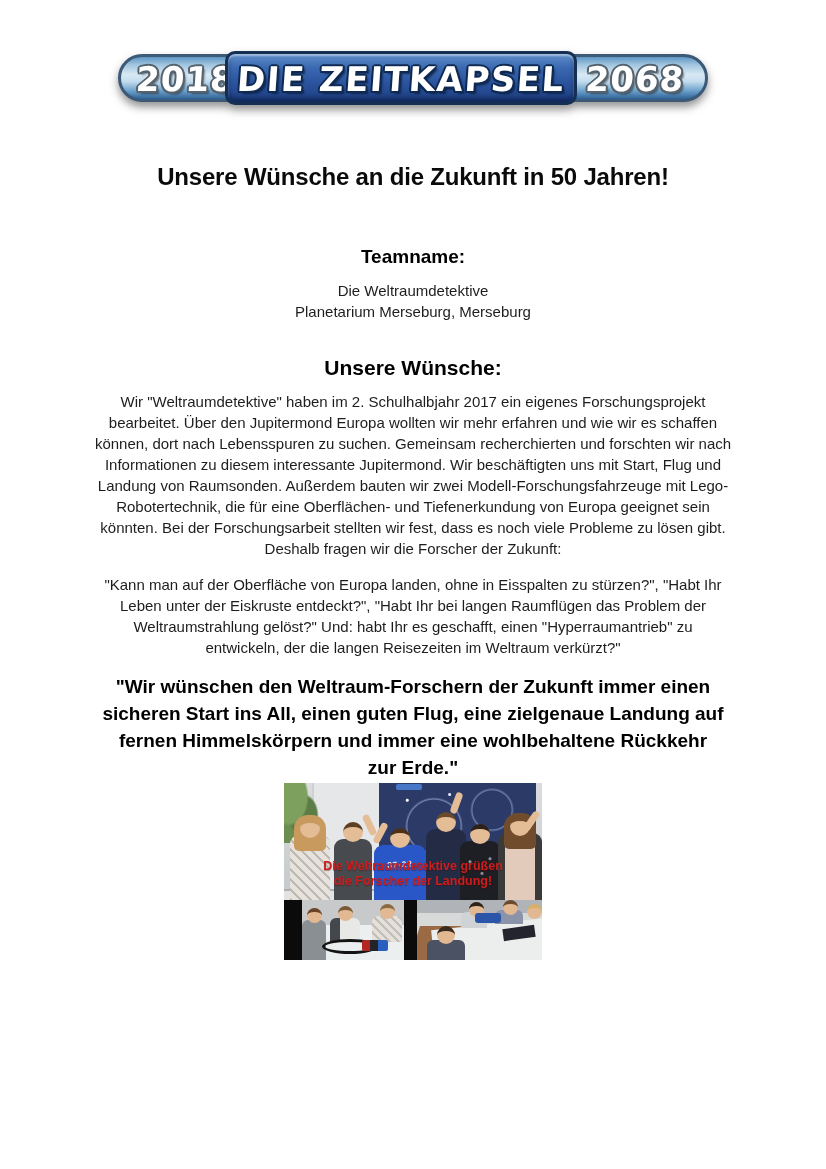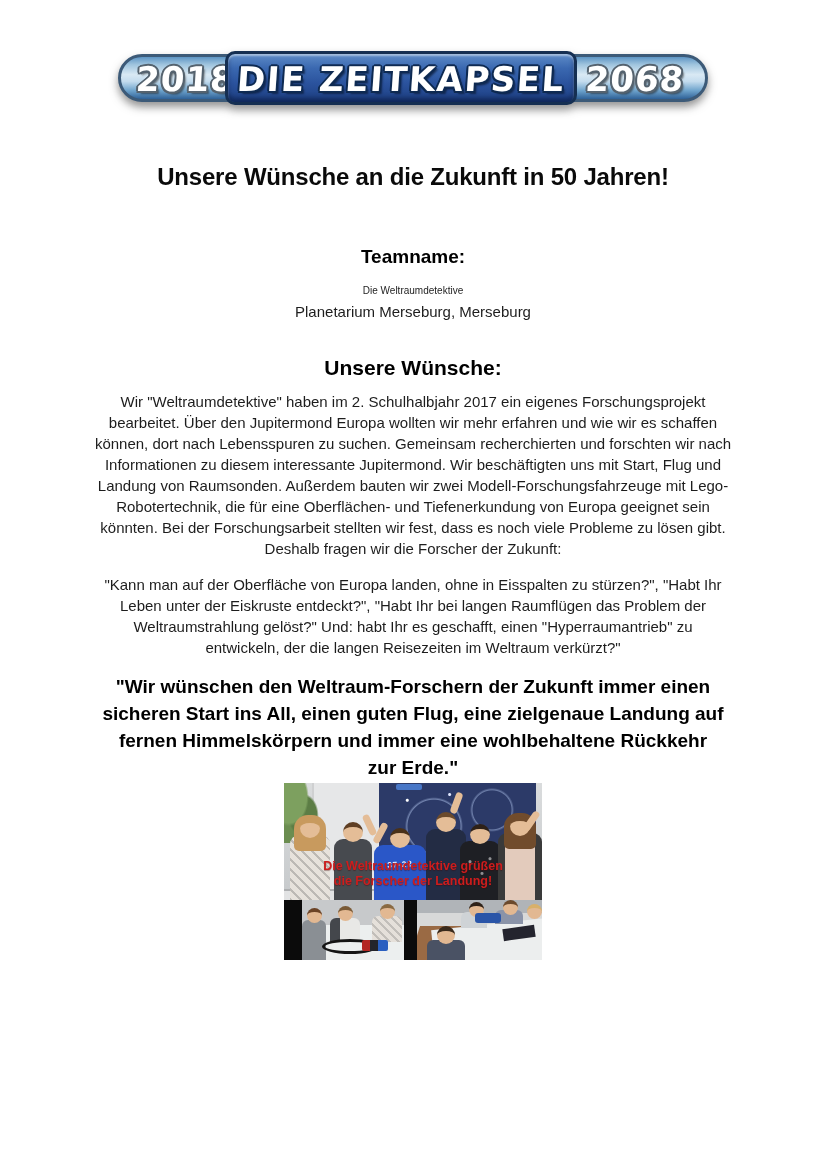--- a/index.html
+++ b/index.html
@@ -29,21 +29,21 @@
   .bar-text{display:block;width:100%;line-height:50px;text-align:center;
        font-family:"DejaVu Sans",sans-serif;font-weight:bold;font-size:34px;color:#fff;
        letter-spacing:1.5px;transform:skewX(-4deg);
        text-shadow:2px 0 0 #0e2a52,-2px 0 0 #0e2a52,0 2px 0 #0e2a52,0 -2px 0 #0e2a52,
                    1.5px 1.5px 0 #0e2a52,-1.5px 1.5px 0 #0e2a52,1.5px -1.5px 0 #0e2a52,-1.5px -1.5px 0 #0e2a52,
                    3px 3px 2px rgba(5,15,35,.6);}
 
   
   .doc-title{margin-top:57px;font-size:24px;line-height:29px;font-weight:bold;color:#0a0a0a;letter-spacing:-0.2px;}
   .team-label{margin-top:55px;font-size:19px;line-height:21px;font-weight:bold;color:#000;}
-  .team-name{margin-top:13px;font-size:10px;line-height:21px;}
+  .team-name{margin-top:13px;font-size:15px;line-height:21px;}
   .team-loc{font-size:15px;line-height:21px;}
   .wishes-label{margin-top:35px;font-size:21px;line-height:21px;font-weight:bold;color:#000;}
   .para{margin-top:13px;font-size:15px;line-height:21px;white-space:pre-line;}
   .questions{margin-top:15px;font-size:15px;line-height:21px;white-space:pre-line;}
   .statement{margin-top:15px;font-size:19px;line-height:27px;font-weight:bold;color:#000;white-space:pre-line;}
 
   
   .photo{position:relative;width:258px;height:177px;margin:2px auto 0;background:#c9ccce;overflow:hidden;}
   .photo *{position:absolute;}
   .ph-wall{left:0;top:0;width:258px;height:117px;background:linear-gradient(180deg,#dadcdd,#c6c9cb);}

